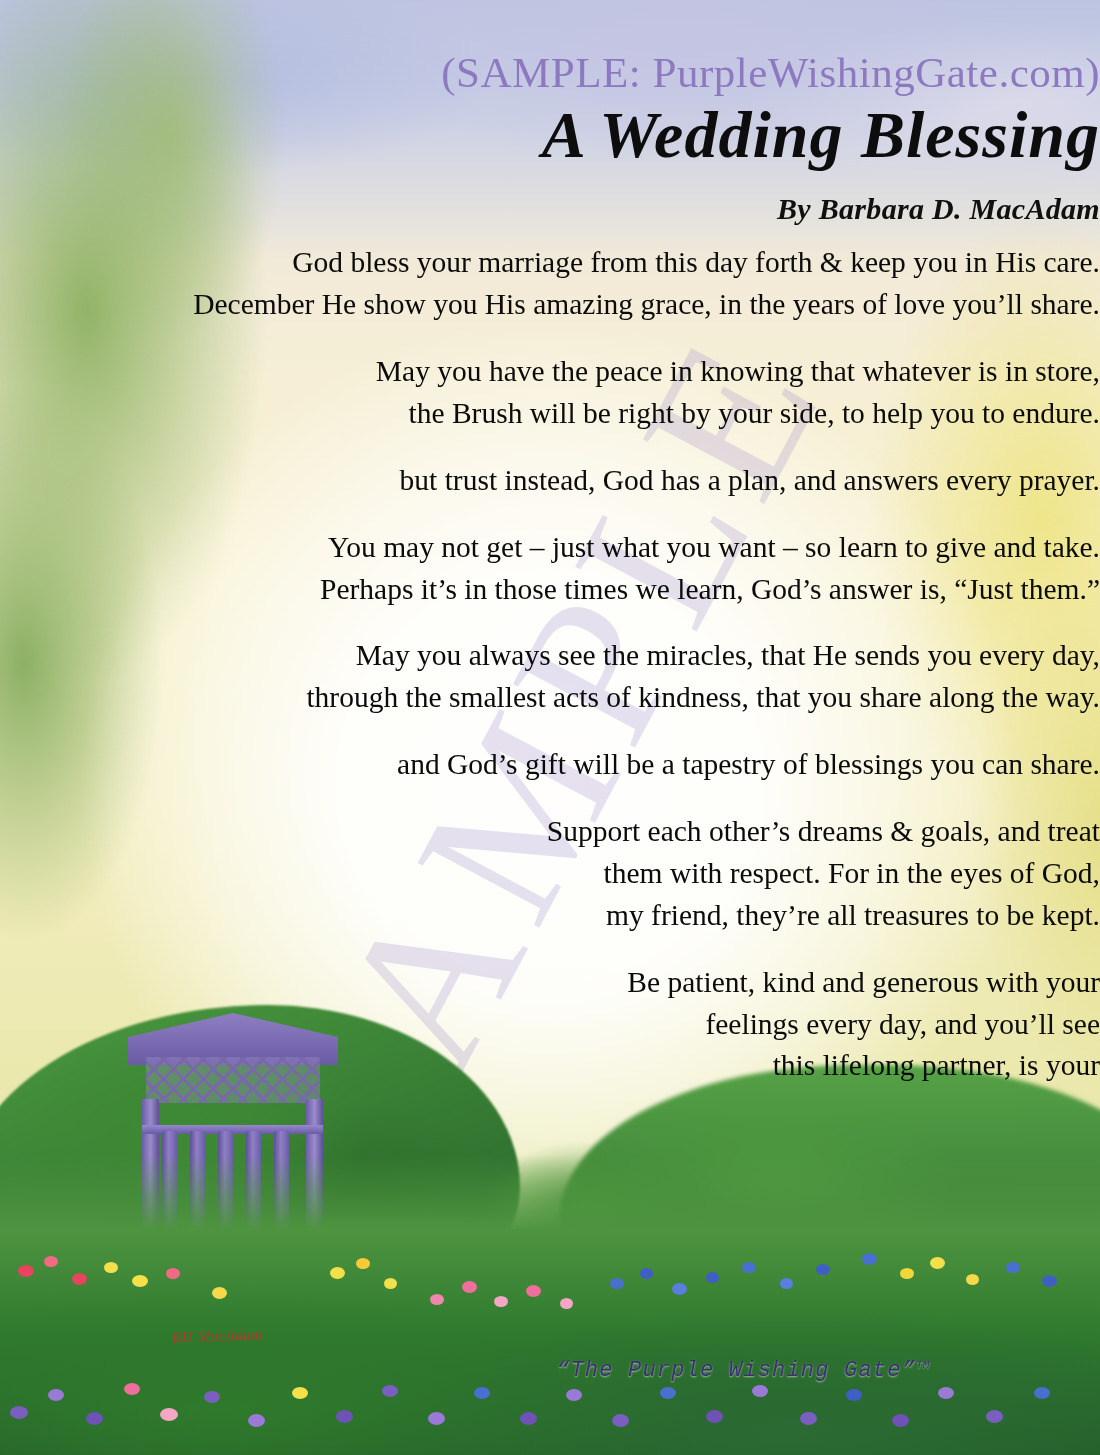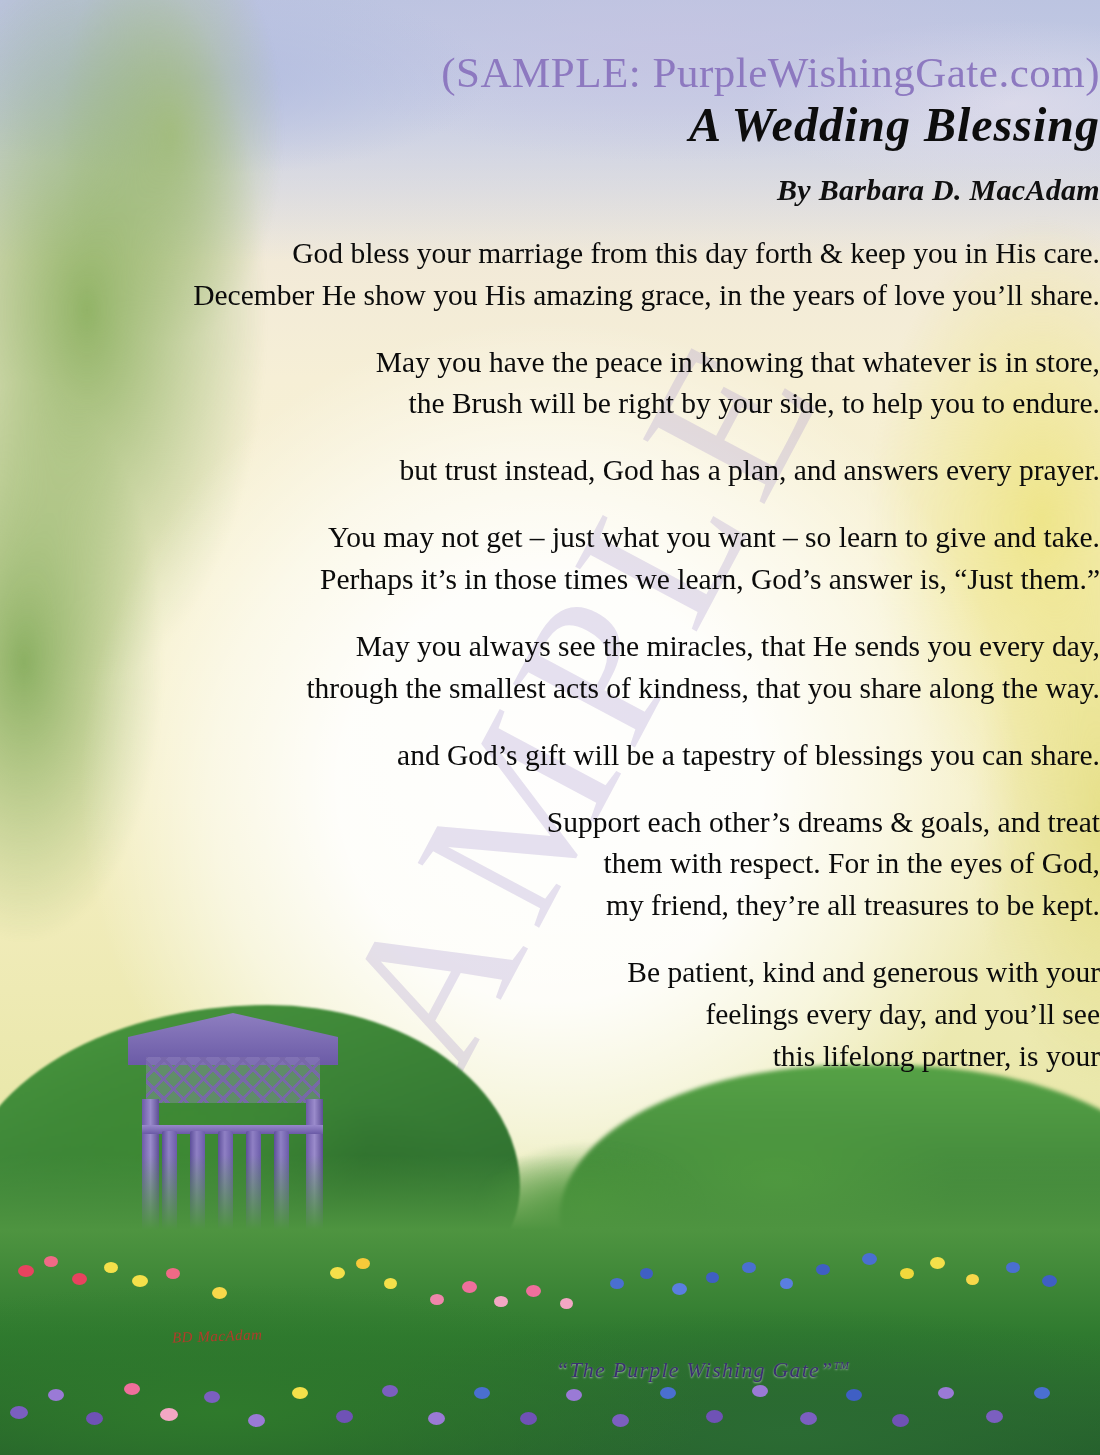--- a/index.html
+++ b/index.html
@@ -179,21 +179,21 @@
     font-family: "Liberation Serif", serif;
     font-style: italic;
     font-size: 15px;
     color: #b23b2a;
     transform: rotate(-2deg);
     letter-spacing: 0.5px;
   }
   .gate-caption {
     position: absolute;
     left: 556px; bottom: 72px;
-    font-family: Liberation Serif, serif;
+    font-family: Liberation Mono, monospace;
     font-style: italic;
     font-size: 22px;
     color: #3b2f72;
     letter-spacing: 1.2px;
     text-shadow: 0 1px 2px rgba(255,255,255,0.6);
   }
   .gate-caption .tm {
     font-size: 11px;
     vertical-align: super;
     letter-spacing: 0;
@@ -211,36 +211,36 @@
     font-family: "Liberation Serif", serif;
     font-size: 43px;
     color: #8d79c0;
     letter-spacing: 0.5px;
   }
   .doc-title {
     margin-top: 2px;
     font-family: "Liberation Serif", serif;
     font-style: italic;
     font-weight: 700;
-    font-size: 48px;
+    font-size: 66px;
     color: #0d0d0d;
     letter-spacing: 1px;
     line-height: 1.08;
   }
   .byline {
     margin-top: 22px;
     font-family: "Liberation Serif", serif;
     font-style: italic;
     font-weight: 700;
     font-size: 30px;
     color: #101010;
     letter-spacing: 0.3px;
   }
   .poem {
-    margin-top: 26px;
+    margin-top: 16px;
     font-family: "Liberation Serif", serif;
     font-size: 29.5px;
     color: #0b0b0b;
     line-height: 1.42;
   }
   .stanza {
     margin: 0 0 25px 0;
   }
   .stanza .vline {
     display: block;

